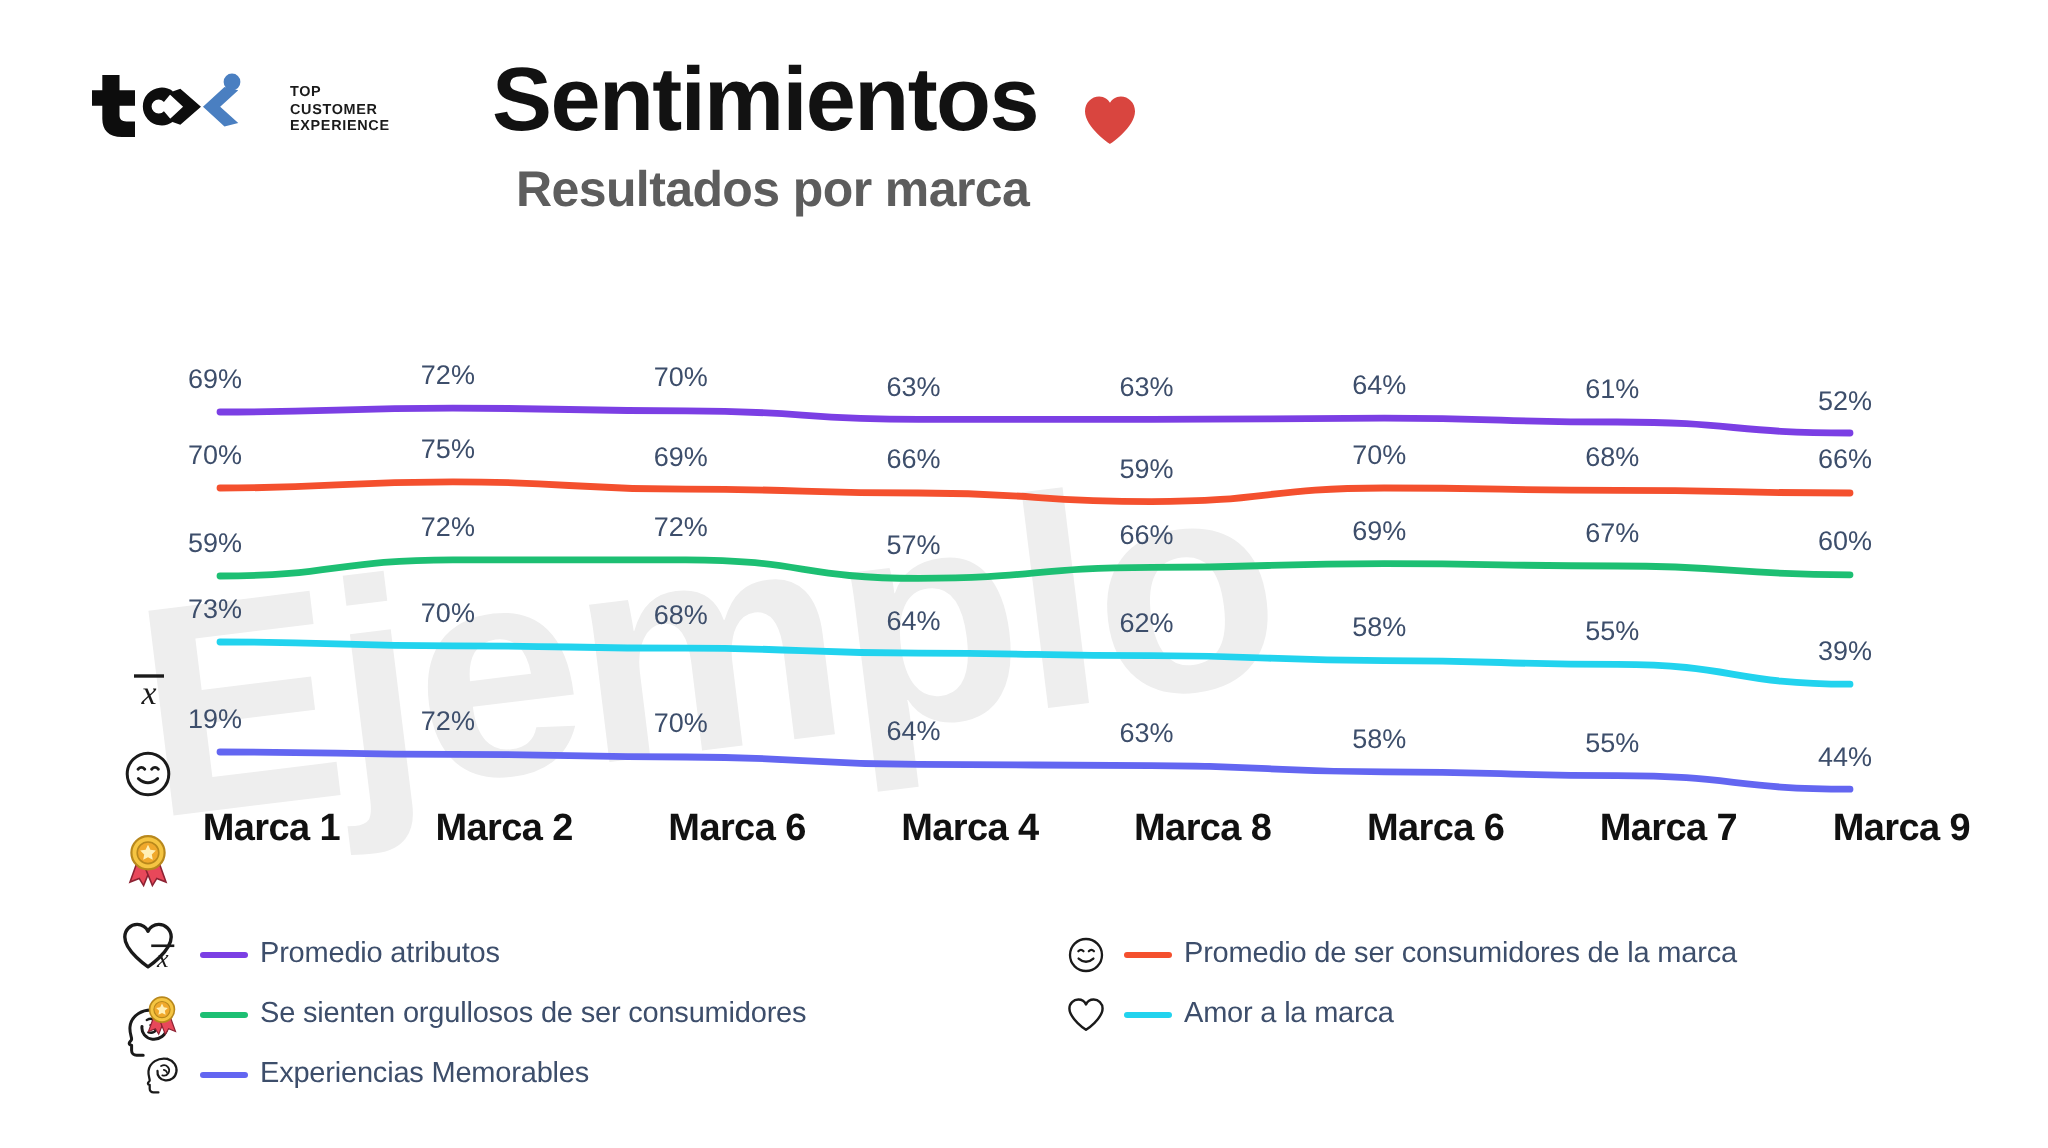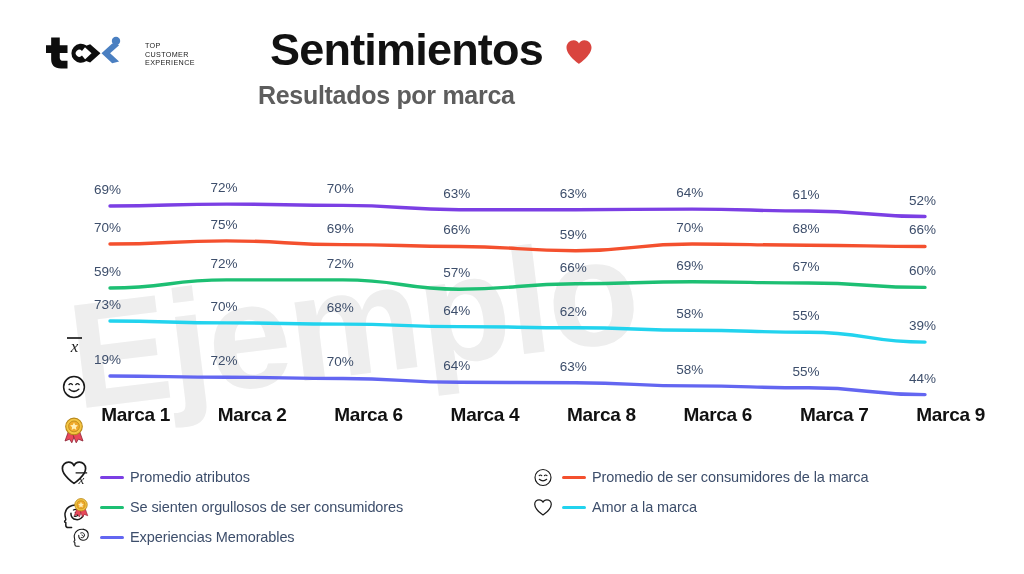--- a/index.html
+++ b/index.html
@@ -28,35 +28,34 @@
     display: flex;
     align-items: center;
     gap: 7px;
   }
   #logo-mark { display: block; }
   #logo-tagline {
     display: flex;
     flex-direction: column;
     line-height: 1.22;
     font-size: 7.2px;
-    font-weight: normal;
+    font-weight: bold;
     letter-spacing: 0.35px;
     color: #1a1a1a;
     padding-top: 2px;
   }
   #title-block {
     position: absolute;
     left: 246px; top: 26px;
     width: 520px;
   }
   #title-row {
     display: flex;
-    align-items: center;
+    align-items: flex-end;
     gap: 22px;
-    margin-left: 24px;
   }
   #main-title {
     font-size: 45px;
     font-weight: bold;
     color: #121212;
     letter-spacing: -0.8px;
     line-height: 1.05;
     margin: 0;
   }
   #heart-icon { display: block; margin-top: 4px; }

